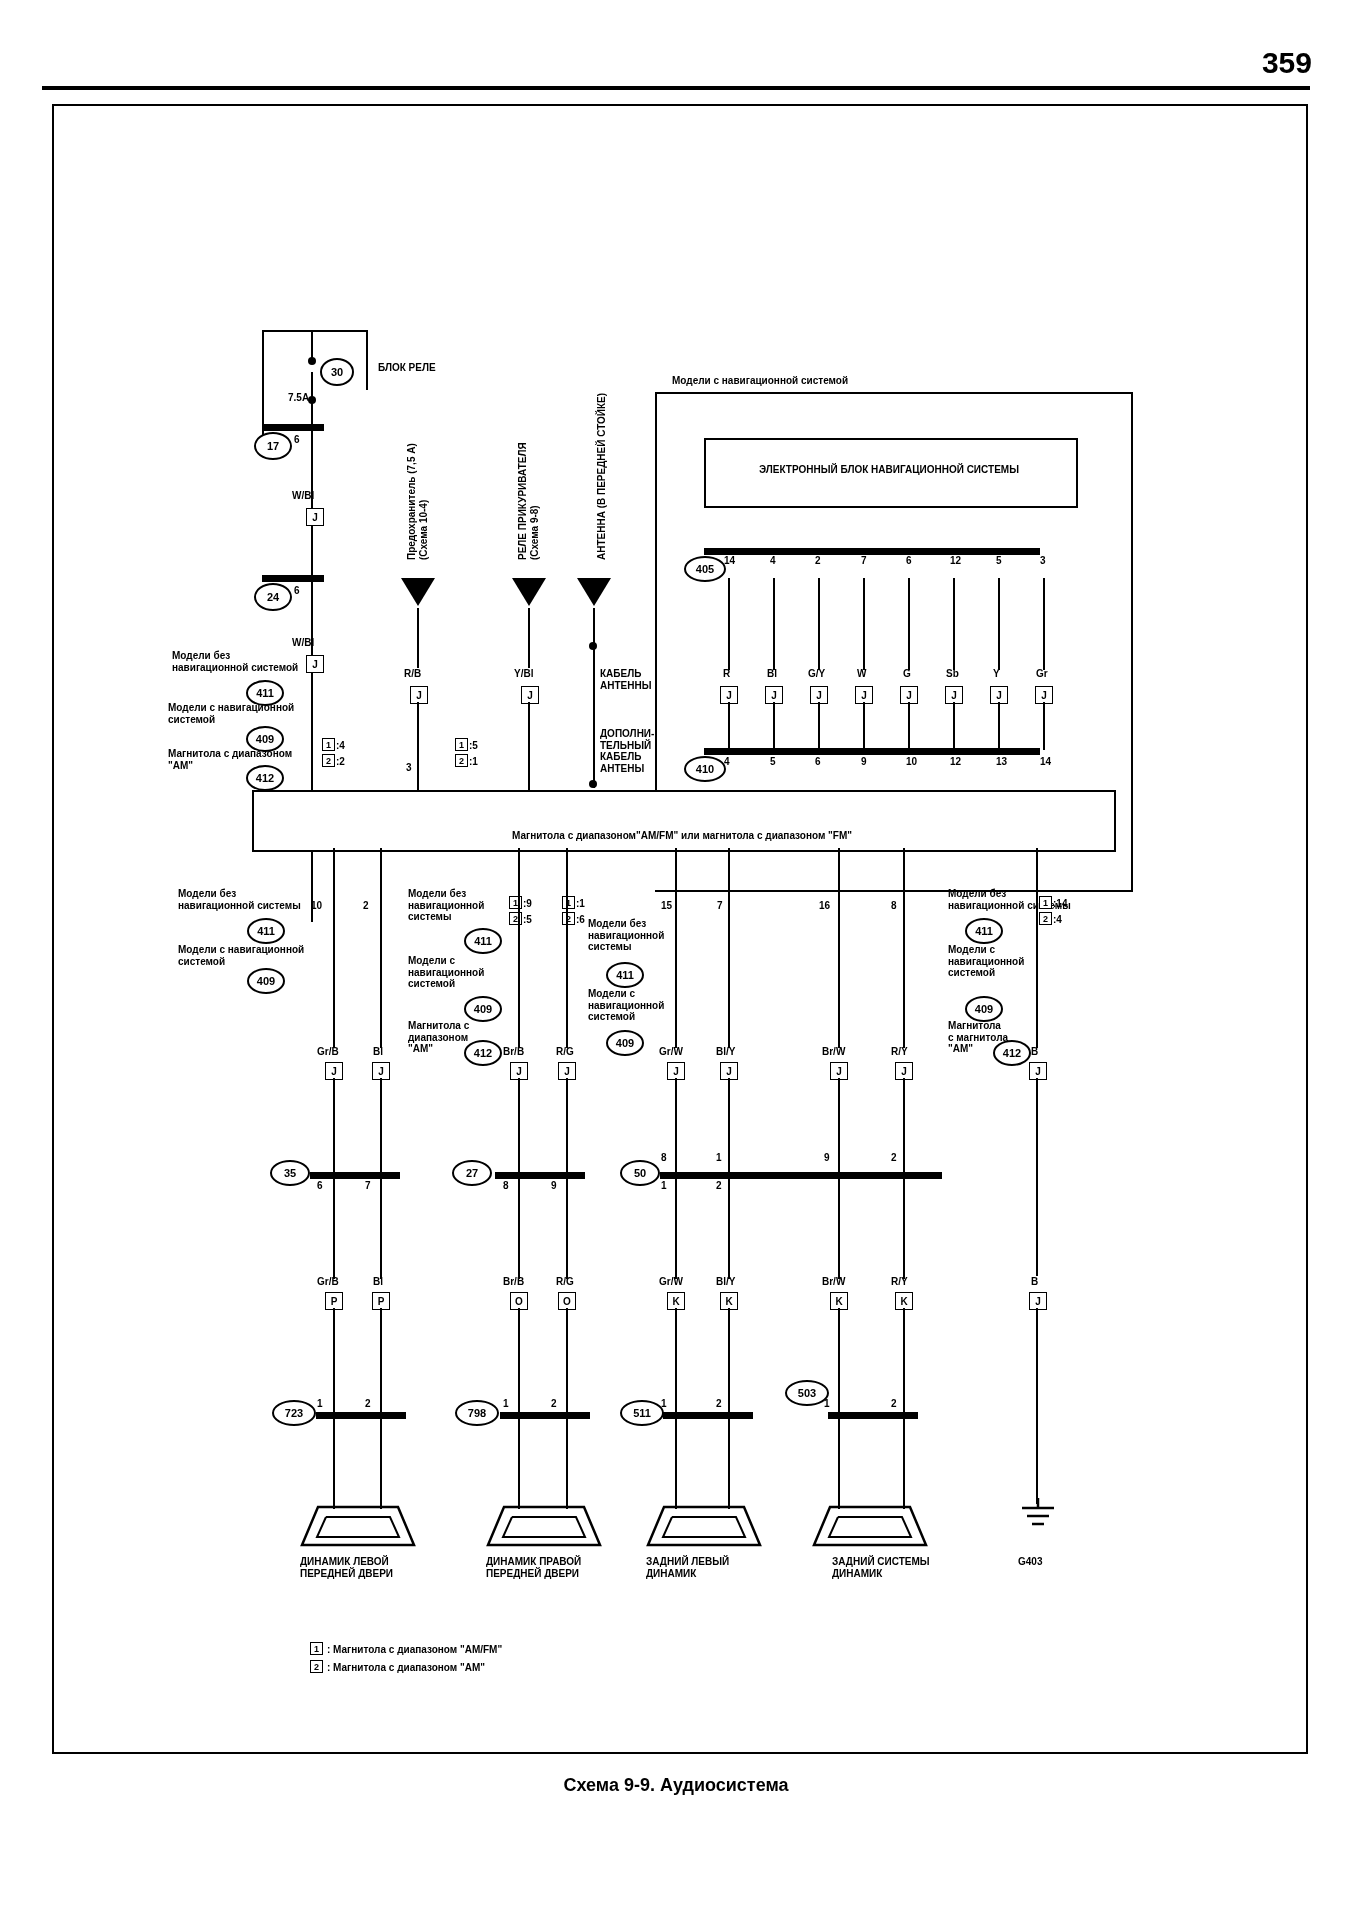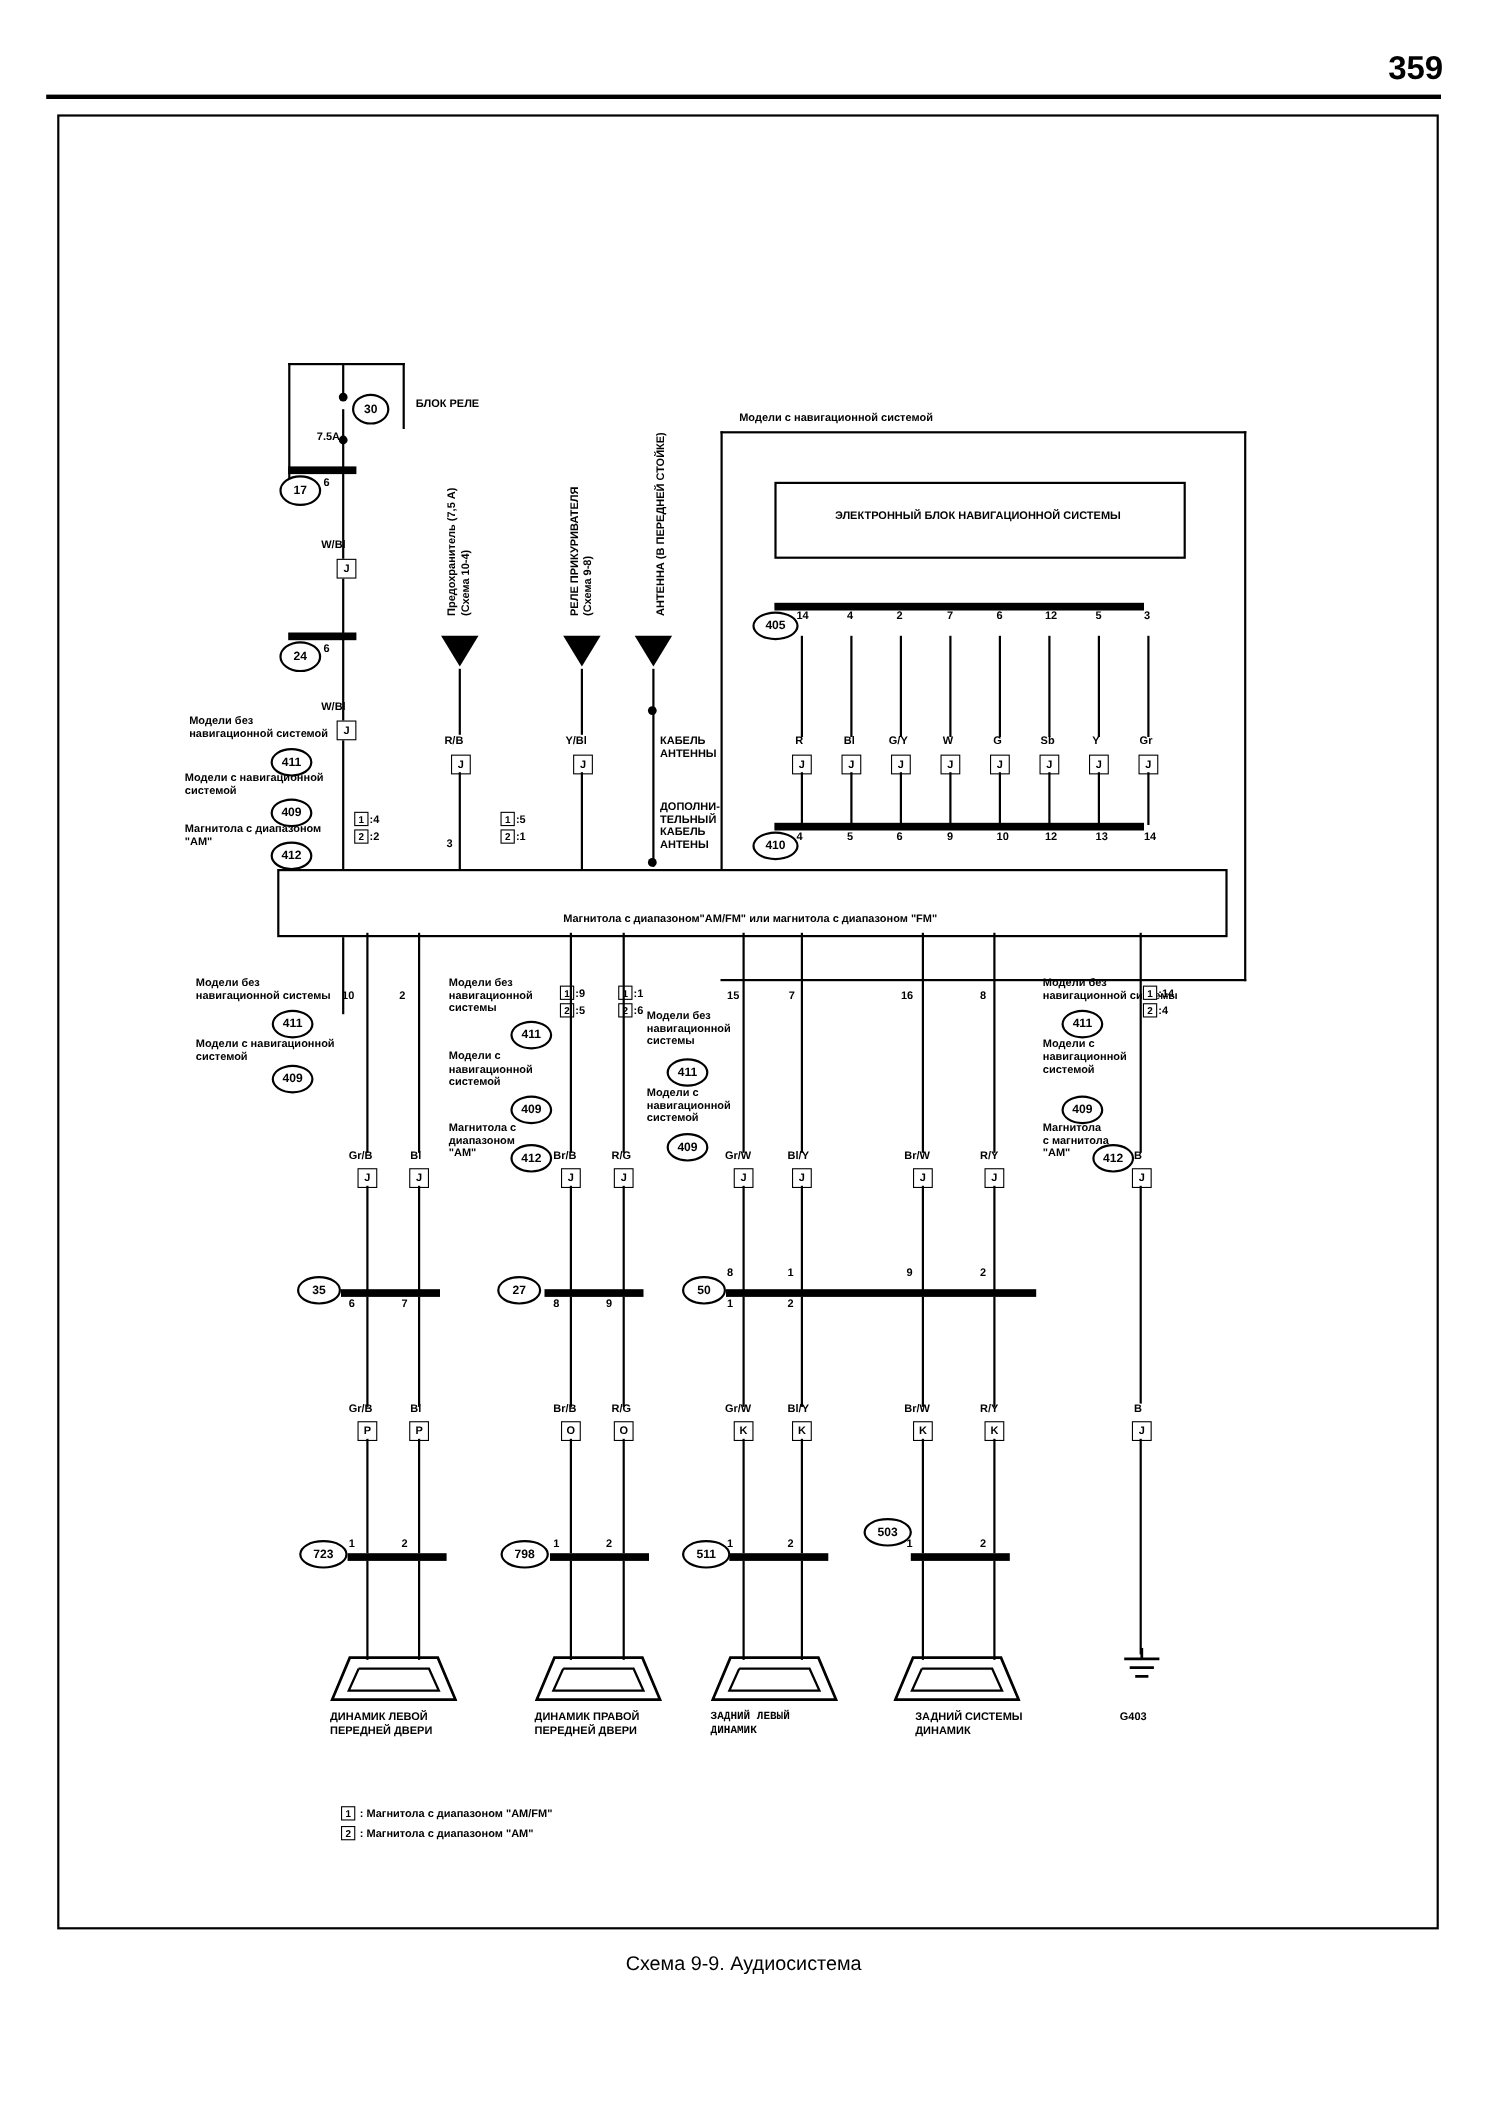--- a/index.html
+++ b/index.html
@@ -2,21 +2,21 @@
 <html><head>
 <meta charset="utf-8">
 <style>
   html,body{margin:0;padding:0;background:#fff;}
   body{width:1352px;height:1920px;position:relative;font-family:"Liberation Sans",sans-serif;color:#000;}
   .page{position:absolute;inset:0;}
   .hdr-title{position:absolute;top:48px;left:0;width:1352px;text-align:center;font-size:27px;font-weight:bold;letter-spacing:0px;}
   .hdr-page{position:absolute;top:46px;right:40px;font-size:30px;font-weight:bold;}
   .hdr-rule{position:absolute;top:86px;left:42px;width:1268px;height:4px;background:#000;}
   .frame{position:absolute;top:104px;left:52px;width:1252px;height:1646px;border:2px solid #000;}
-  .caption{position:absolute;top:1775px;left:0;width:1352px;text-align:center;font-size:18px;font-weight:normal;}
+  .caption{position:absolute;top:1775px;left:0;width:1352px;text-align:center;font-size:18px;font-weight:bold;}
 
   .ln{position:absolute;background:#000;}
   .h{height:2px;}
   .v{width:2px;}
 
   .txt{position:absolute;font-size:10px;line-height:1.15;white-space:pre;}
   .b{font-weight:bold;}
   .c{text-align:center;}
   .rot{transform-origin:0 0;transform:rotate(-90deg);}
 
@@ -347,21 +347,21 @@
   <div class="bar" style="left:663px;top:1412px;width:90px;"></div>
   <div class="txt b" style="left:661px;top:1398px;">1</div>
   <div class="txt b" style="left:716px;top:1398px;">2</div>
   <div class="ln v" style="left:675px;top:1419px;height:90px;"></div>
   <div class="ln v" style="left:728px;top:1419px;height:90px;"></div>
 
   <svg class="spk" style="left:646px;top:1505px;" width="116" height="42" viewBox="0 0 116 42">
     <polygon points="18,2 98,2 114,40 2,40" fill="none" stroke="#000" stroke-width="2.5"></polygon>
     <polyline points="26,12 90,12 99,32 17,32 26,12" fill="none" stroke="#000" stroke-width="2"></polyline>
   </svg>
-  <div class="txt b" style="left:646px;top:1556px;font-family:Liberation Mono, monospace;">ЗАДНИЙ ЛЕВЫЙ
+  <div class="txt b" style="left:646px;top:1556px;">ЗАДНИЙ ЛЕВЫЙ
 ДИНАМИК</div>
 
   <div class="txt b" style="left:819px;top:900px;">16</div>
   <div class="txt b" style="left:891px;top:900px;">8</div>
 
   <div class="ln v" style="left:838px;top:848px;height:200px;"></div>
   <div class="ln v" style="left:903px;top:848px;height:200px;"></div>
   <div class="txt b" style="left:822px;top:1046px;">Br/W</div>
   <div class="txt b" style="left:891px;top:1046px;">R/Y</div>
   <div class="sq" style="left:830px;top:1062px;width:16px;height:16px;">J</div>

